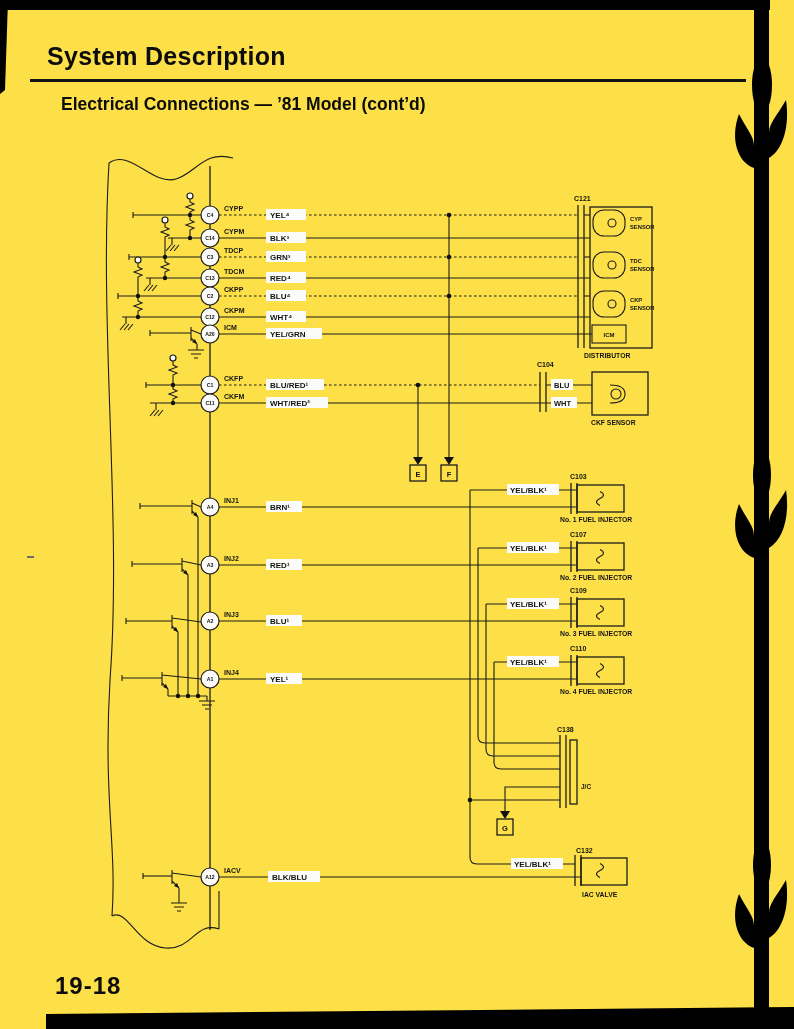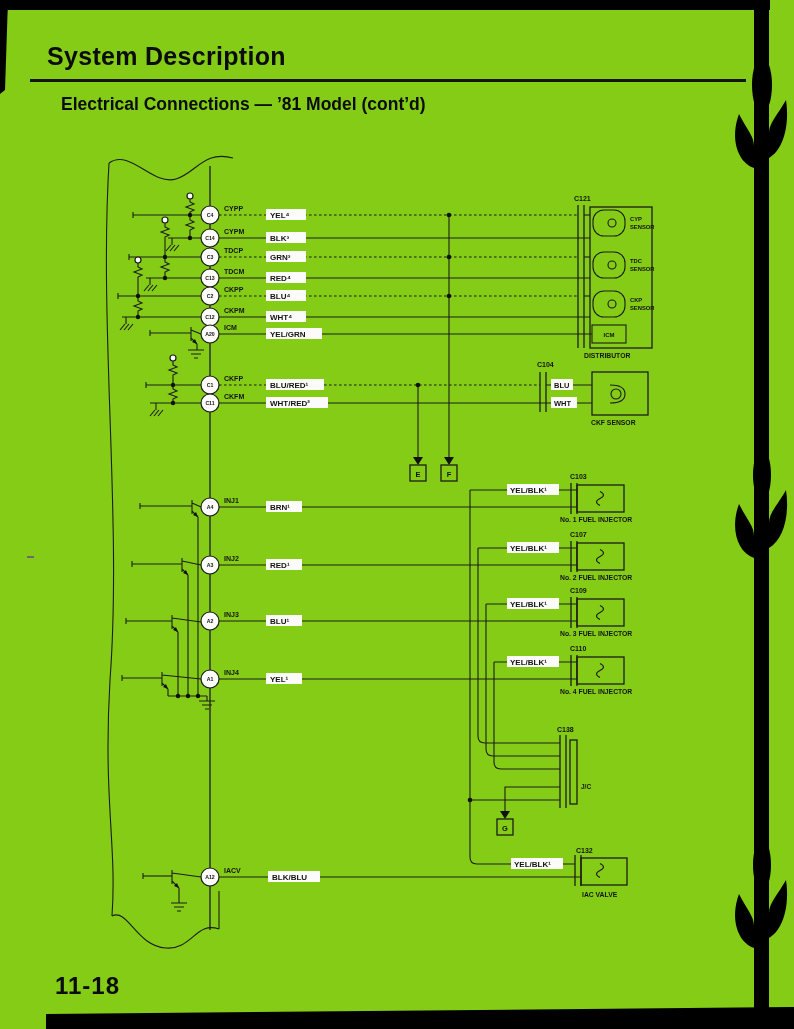--- a/index.html
+++ b/index.html
@@ -1,17 +1,17 @@
 <!DOCTYPE html>
 <html><head>
 <meta charset="utf-8">
 <style>
   html,body{margin:0;padding:0;}
   body{width:794px;height:1029px;font-family:"Liberation Sans","DejaVu Sans",sans-serif;}
-  .page{position:relative;width:794px;height:1029px;background:#84cc16;overflow:hidden;}
+  .page{position:relative;width:794px;height:1029px;background:#fde047;overflow:hidden;}
   .title{position:absolute;left:47px;top:42px;font-size:25px;font-weight:bold;color:#0c0c0c;letter-spacing:.3px;}
   .rule{position:absolute;left:30px;top:79px;width:716px;height:2.5px;background:#141414;}
   .subtitle{position:absolute;left:61px;top:94px;font-size:17.5px;font-weight:bold;color:#0c0c0c;}
   .pageno{position:absolute;left:55px;top:972px;font-size:24px;font-weight:bold;color:#0c0c0c;letter-spacing:1px;}
   svg.diagram{position:absolute;left:0;top:0;}
   svg text{fill:#131313;font-weight:bold;font-family:"Liberation Sans","DejaVu Sans",sans-serif;}
   .t5{font-size:5.2px}.t58{font-size:5.8px}.t6{font-size:6px}.t65{font-size:6.5px}
   .t68{font-size:6.8px}.t7{font-size:7px}.t75{font-size:7.5px}.t8{font-size:8px}
   .w{stroke:#1c1c1c;stroke-width:1.1;fill:none;}
   .w2{stroke:#1c1c1c;stroke-width:1.3;fill:none;}
@@ -22,21 +22,21 @@
   .cir{fill:#fbfbf9;stroke:#1c1c1c;stroke-width:1.2;}
 </style>
 </head>
 <body>
 
 <div class="page">
 
   <div class="title">System Description</div>
   <div class="rule"></div>
   <div class="subtitle">Electrical Connections — ’81 Model (cont’d)</div>
-  <div class="pageno">11-18</div>
+  <div class="pageno">19-18</div>
 
   <svg class="diagram" width="794" height="1029" viewBox="0 0 794 1029">
 
     <g class="w">
       <path d="M 109,163 C 130,148 152,186 176,179 C 196,173 204,150 233,158"></path>
       <path d="M 109,163 C 99,330 122,520 110,680 C 103,800 117,845 112,916"></path>
       <path d="M 112,916 C 128,908 136,946 166,948 C 192,950 196,921 219,929"></path>
       <path d="M 219,929 L 219,891"></path>
     </g>
 

